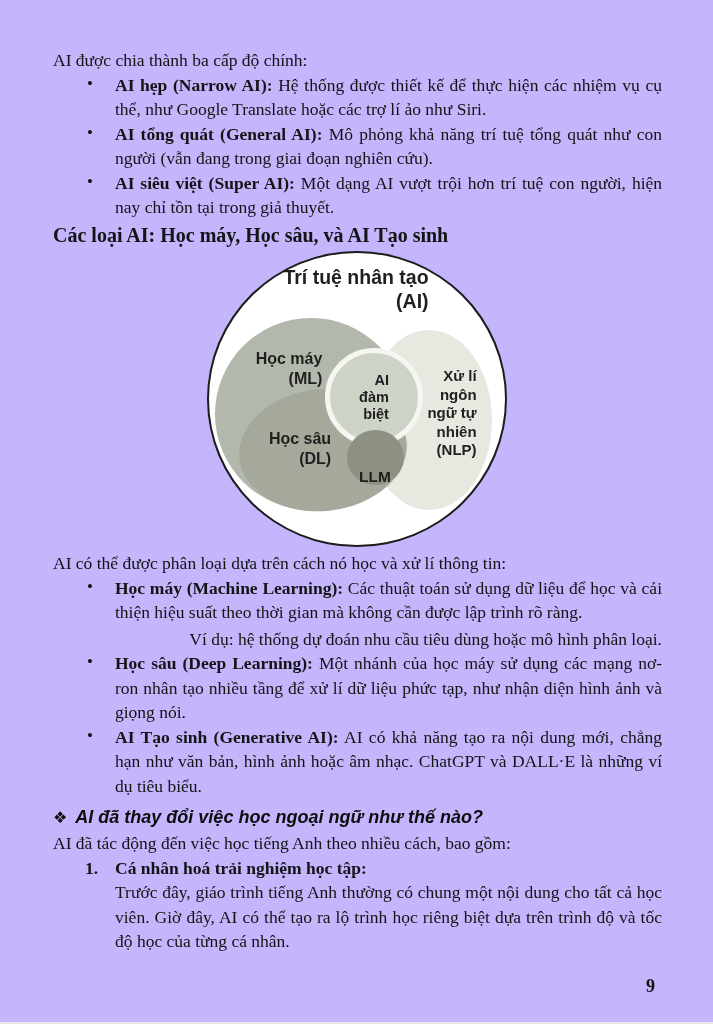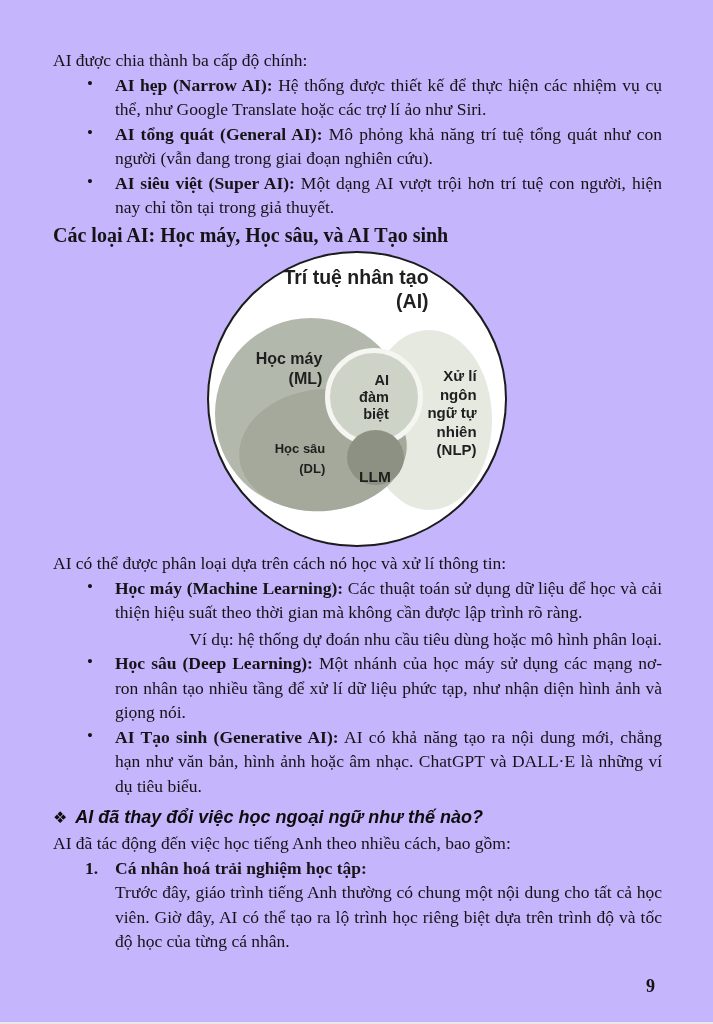--- a/index.html
+++ b/index.html
@@ -38,21 +38,21 @@
   .dl-ellipse{left:239px;top:140px;width:168px;height:122px;background:#a5a99c;transform:rotate(-6deg);}
   .dam-circle{left:325px;top:99px;width:88px;height:88px;background:#ced3c7;border:5px solid #f5f6f2;}
   .llm-circle{left:347px;top:181px;width:57px;height:55px;background:#8d9184;}
   .venn-label{
     position:absolute;transform:translate(-50%,-50%);
     text-align:right;font-weight:bold;color:#1f1f1f;white-space:nowrap;
   }
   .venn-label span{display:block;}
   .lbl-title{left:356px;top:40px;font-size:19.5px;line-height:24px;}
   .lbl-ml{left:289px;top:120px;font-size:16px;line-height:20px;}
-  .lbl-dl{left:300px;top:210px;font-size:13px;line-height:20px;}
+  .lbl-dl{left:300px;top:200px;font-size:16px;line-height:20px;}
   .lbl-dam{left:374px;top:136px;font-size:14.5px;line-height:17px;margin-top:12px;}
   .lbl-llm{left:375px;top:228px;font-size:15.5px;line-height:18px;}
   .lbl-nlp{left:452px;top:164px;font-size:15px;line-height:18.5px;}
   
   .section-heading{
     margin-top:6px;
     font-family:"Liberation Sans","DejaVu Sans",sans-serif;
     font-weight:bold;font-style:italic;font-size:18px;line-height:26px;
     color:#0d0d0d;
   }

